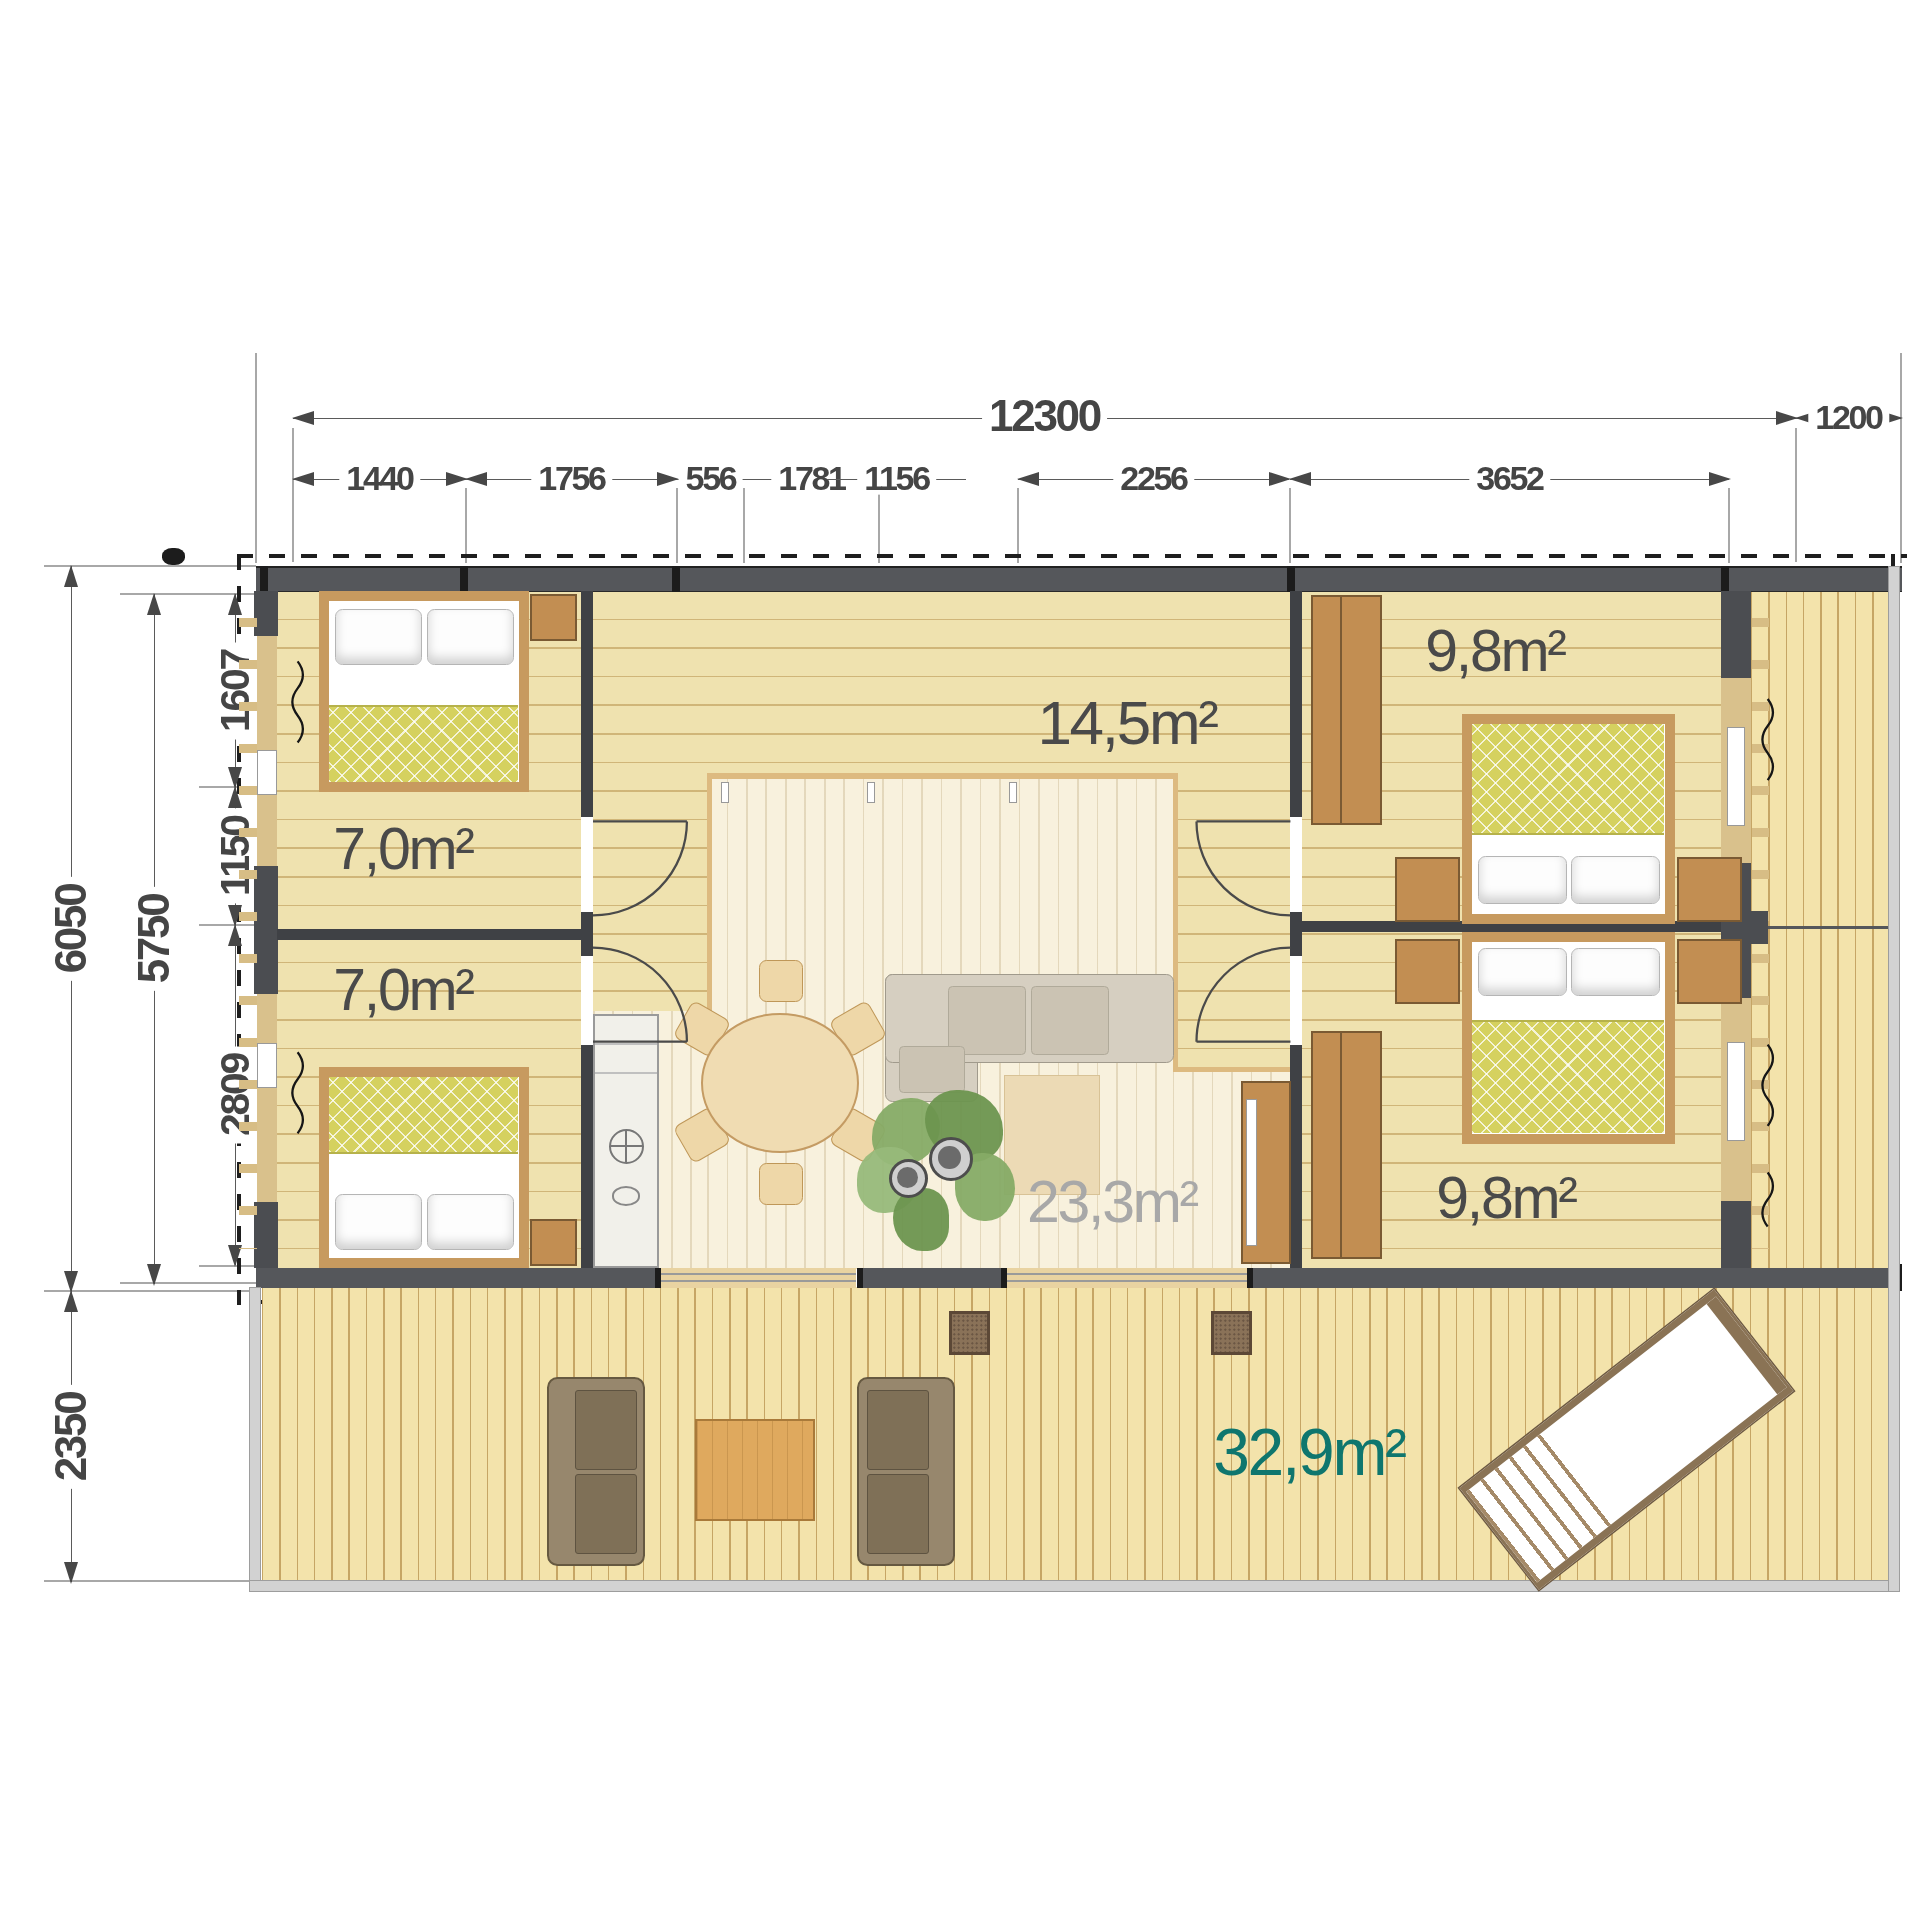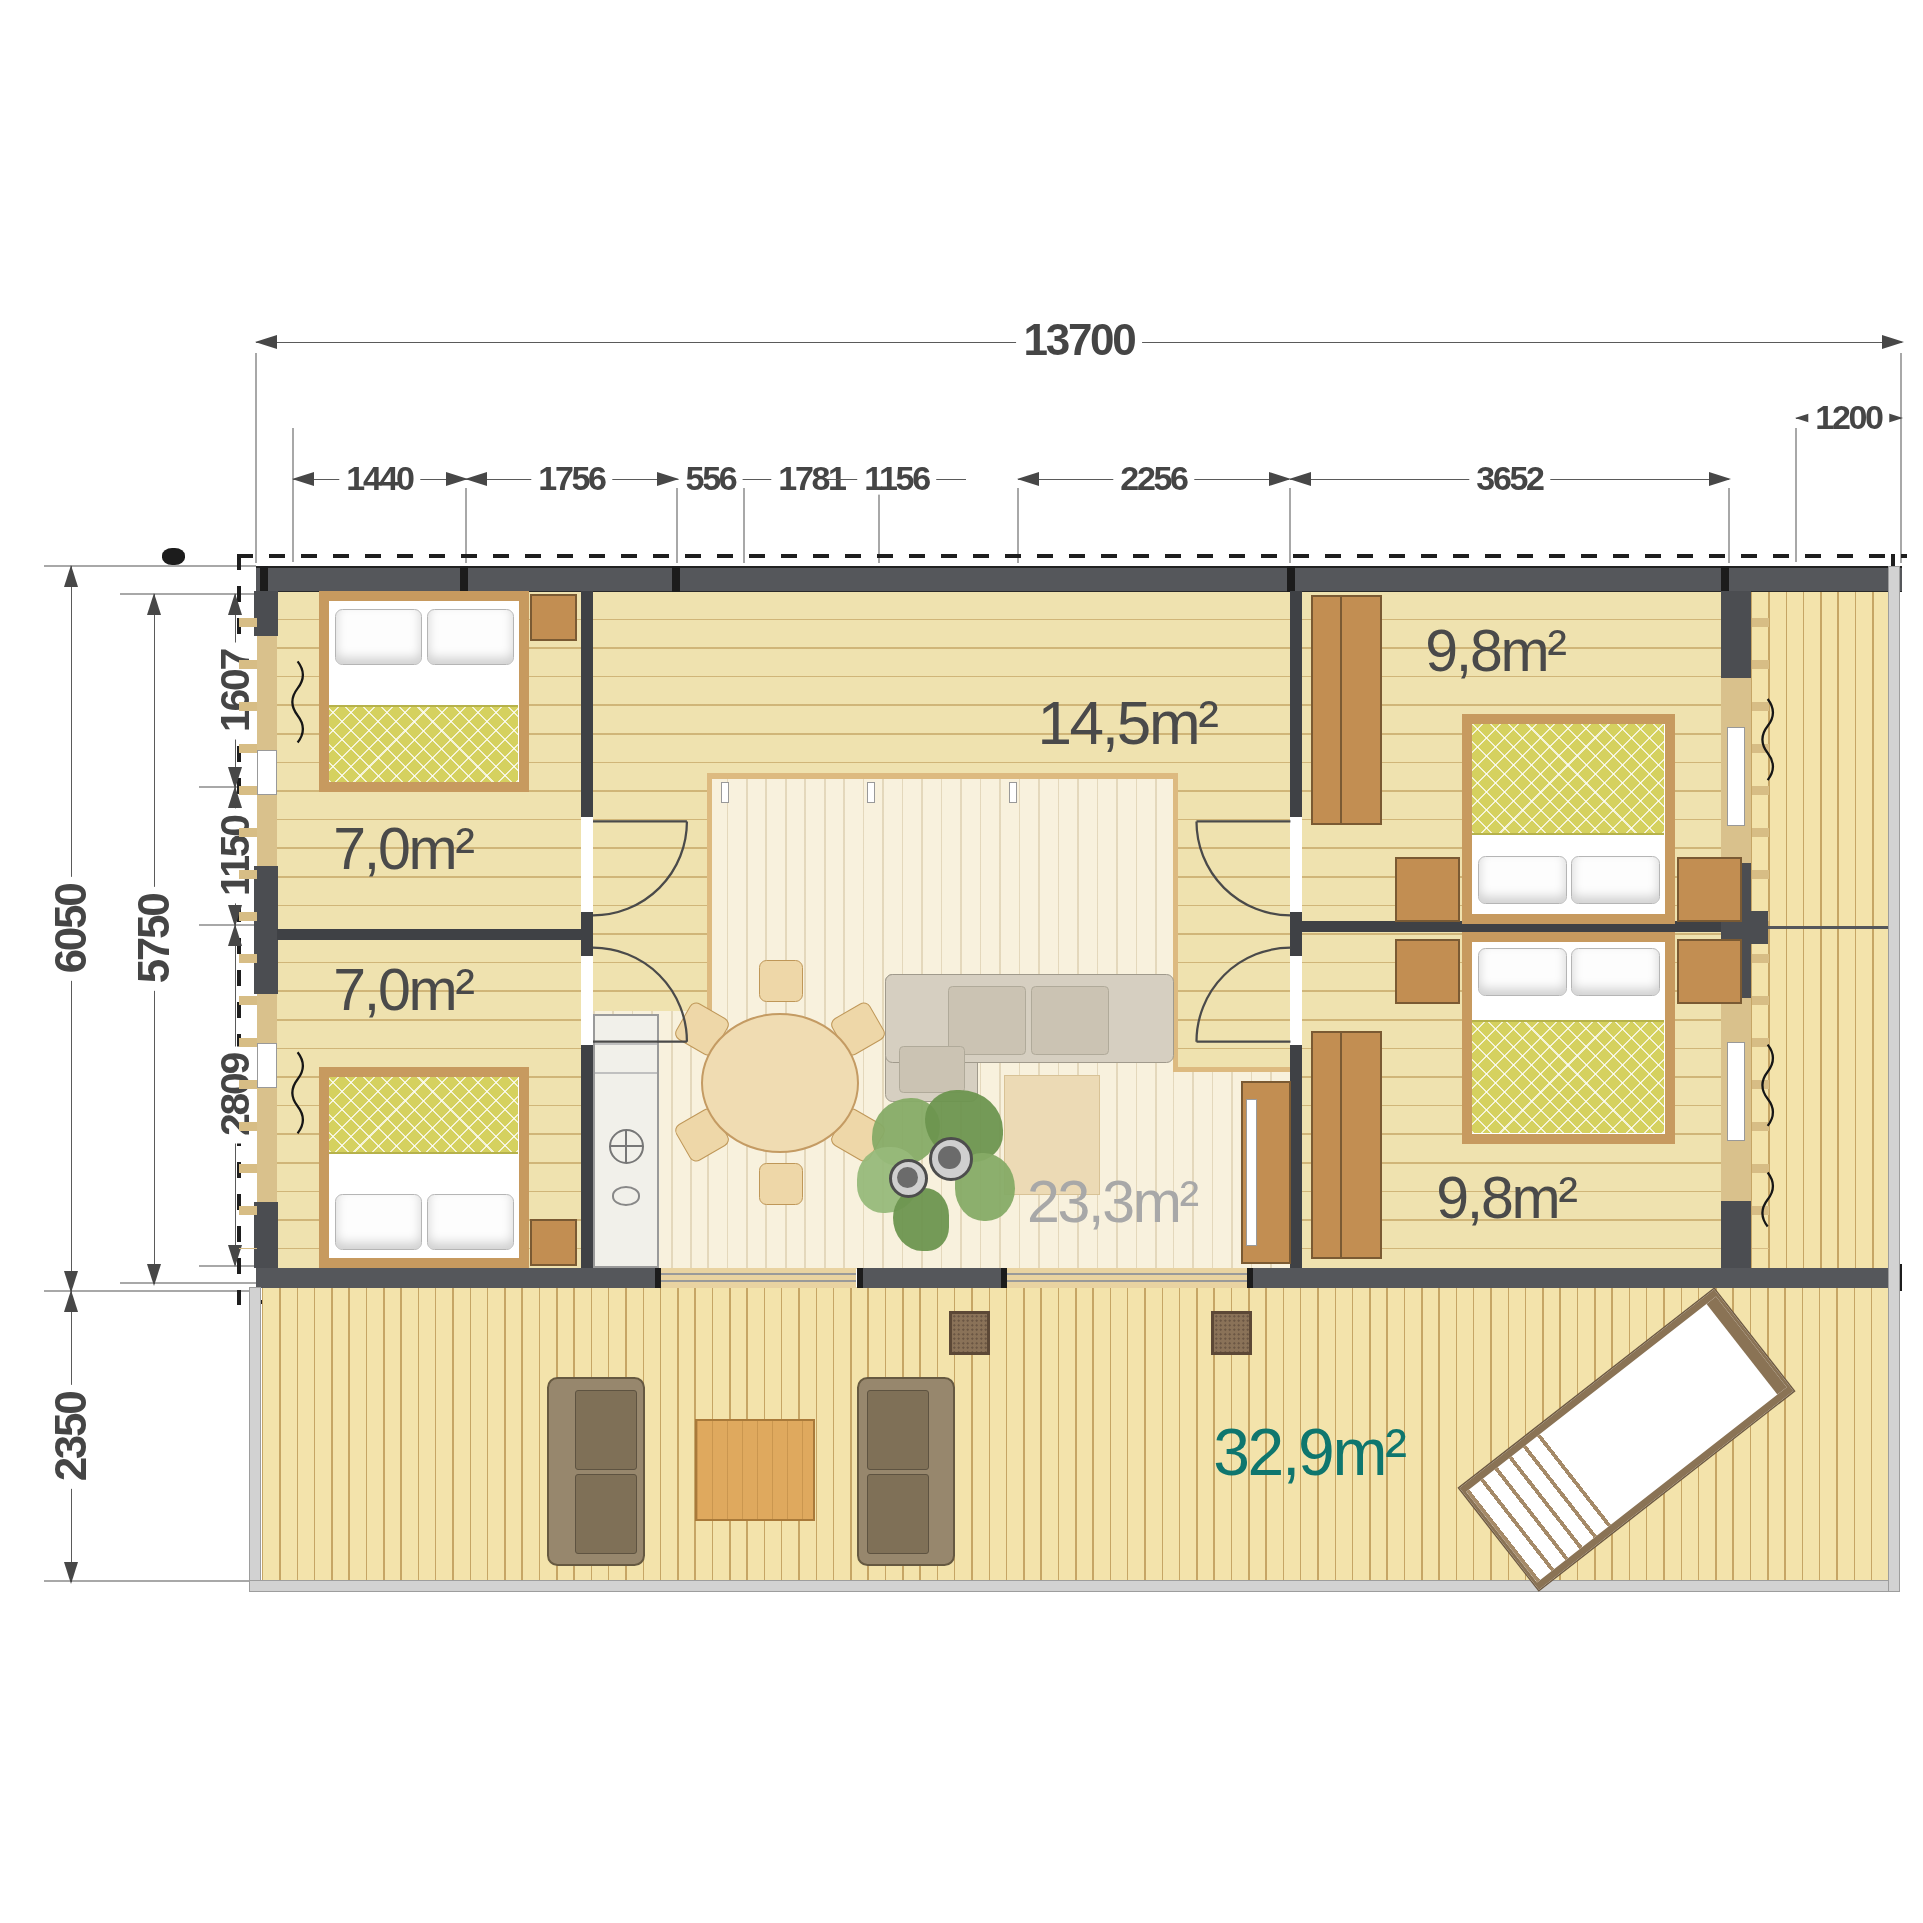--- a/index.html
+++ b/index.html
@@ -82,25 +82,25 @@
   <div class="ext" style="left:199px;top:1265px;width:77px;height:1.5px"></div>
   <div class="ext" style="left:44px;top:1580px;width:212px;height:1.5px"></div>
 
   <div class="dash-h" style="left:237px;top:554px;width:1670px;"></div>
   <div class="dash-v" style="left:237px;top:554px;height:751px;"></div>
   <div class="dash-h" style="left:257px;top:1300px;width:1636px;"></div>
   <div class="dash-v" style="left:1891px;top:554px;height:748px;"></div>
   <div style="left:162px;top:548px;width:22.5px;height:16.5px;background:#1c1c1c;border-radius:45%;"></div>
   <div style="left:265px;top:1294px;width:25.6px;height:19.5px;background:#1c1c1c;border-radius:45%;"></div>
 
-  <div class="dimh" style="left:256px;top:331px;width:1646px">
-    <div class="dl"></div>
-      <i class="ar aw"></i>
-      <i class="ar ae"></i>
-    <span class="dt">13700</span>
+  <div class="dimh" style="left:293px;top:407px;width:1503px">
+    <div class="dl"></div>
+      <i class="ar aw"></i>
+      <i class="ar ae"></i>
+    <span class="dt">12300</span>
   </div>
   <div class="dimh" style="left:1796px;top:407px;width:105px">
     <div class="dl"></div>
       <i class="ar aw"></i>
       <i class="ar ae"></i>
     <span class="dt dts">1200</span>
   </div>
 
   <div class="dimh" style="left:293px;top:468px;width:173px">
     <div class="dl"></div>

